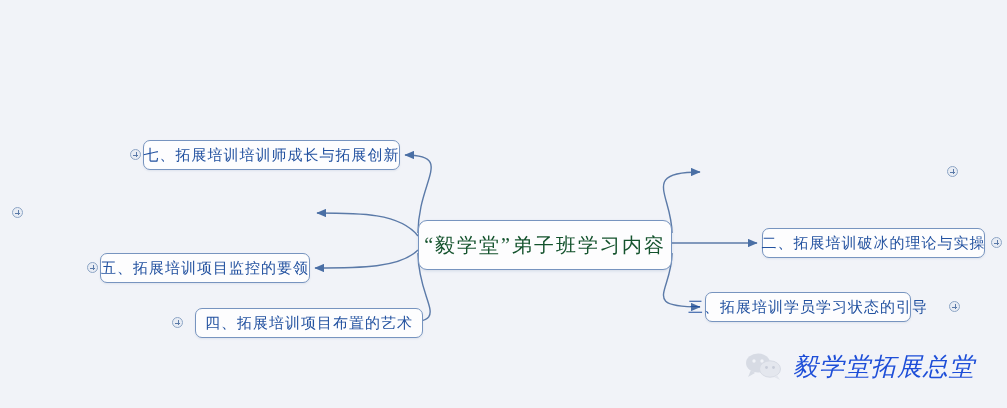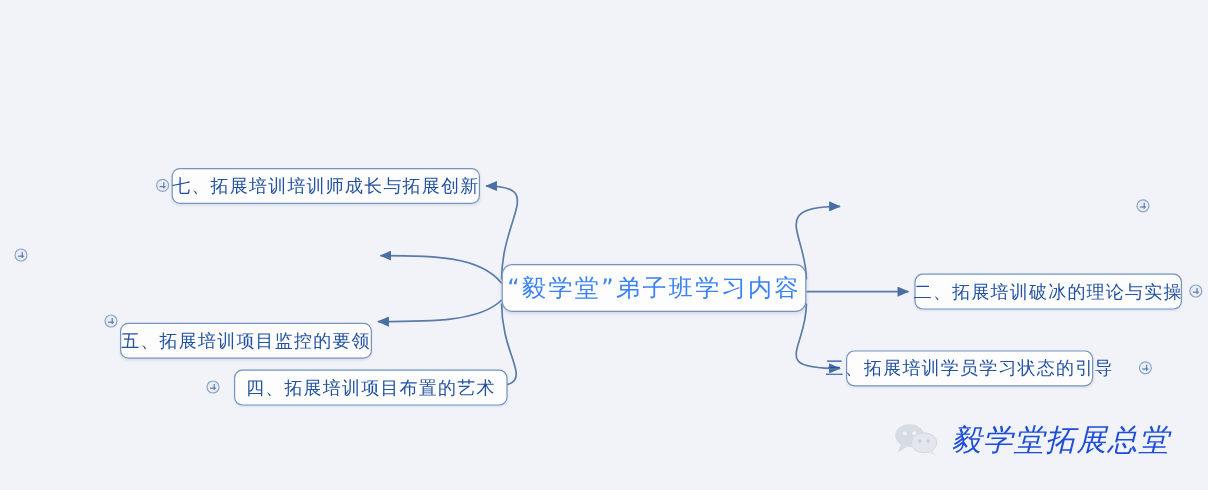--- a/index.html
+++ b/index.html
@@ -26,27 +26,28 @@
     box-shadow:0 1px 2px rgba(80,110,160,.12);
   }
   .node.branch{
     font-size:15px;
     height:30px;
     padding:0 9px;
     line-height:1;
   }
   .node.center{
     font-size:20px;
-    height:40px;
+    height:50px;
     padding:0 16px;
     border-radius:9px;
     border-width:1.5px;
     letter-spacing:2px;
-    color:#3b82f6;
+    color:#14532d;
     box-shadow:0 1px 3px rgba(80,110,160,.18);
+    font-family:Liberation Serif, serif;
   }
 
   
   .expander{
     position:absolute;
     width:11px;height:11px;
     border-radius:50%;
     box-sizing:border-box;
     border:1px solid #8ea6c6;
     background:#e8ecf4;
@@ -112,21 +113,21 @@
   </div>
   <div class="expander" style="left:949px;top:301px;"></div>
 
   <div class="node branch" style="left:143px;top:140px;width:257px;">
     <span>七、拓展培训培训师成长与拓展创新</span>
   </div>
   <div class="expander" style="left:130px;top:149px;"></div>
 
   <div class="expander" style="left:12px;top:207px;"></div>
 
-  <div class="node branch" style="left:100px;top:253px;width:210px;margin-top:16px;">
+  <div class="node branch" style="left:100px;top:253px;width:210px;">
     <span>五、拓展培训项目监控的要领</span>
   </div>
   <div class="expander" style="left:87px;top:262px;"></div>
 
   <div class="node branch" style="left:195px;top:308px;width:228px;">
     <span>四、拓展培训项目布置的艺术</span>
   </div>
   <div class="expander" style="left:172px;top:317px;"></div>
 
   <div id="watermark">

